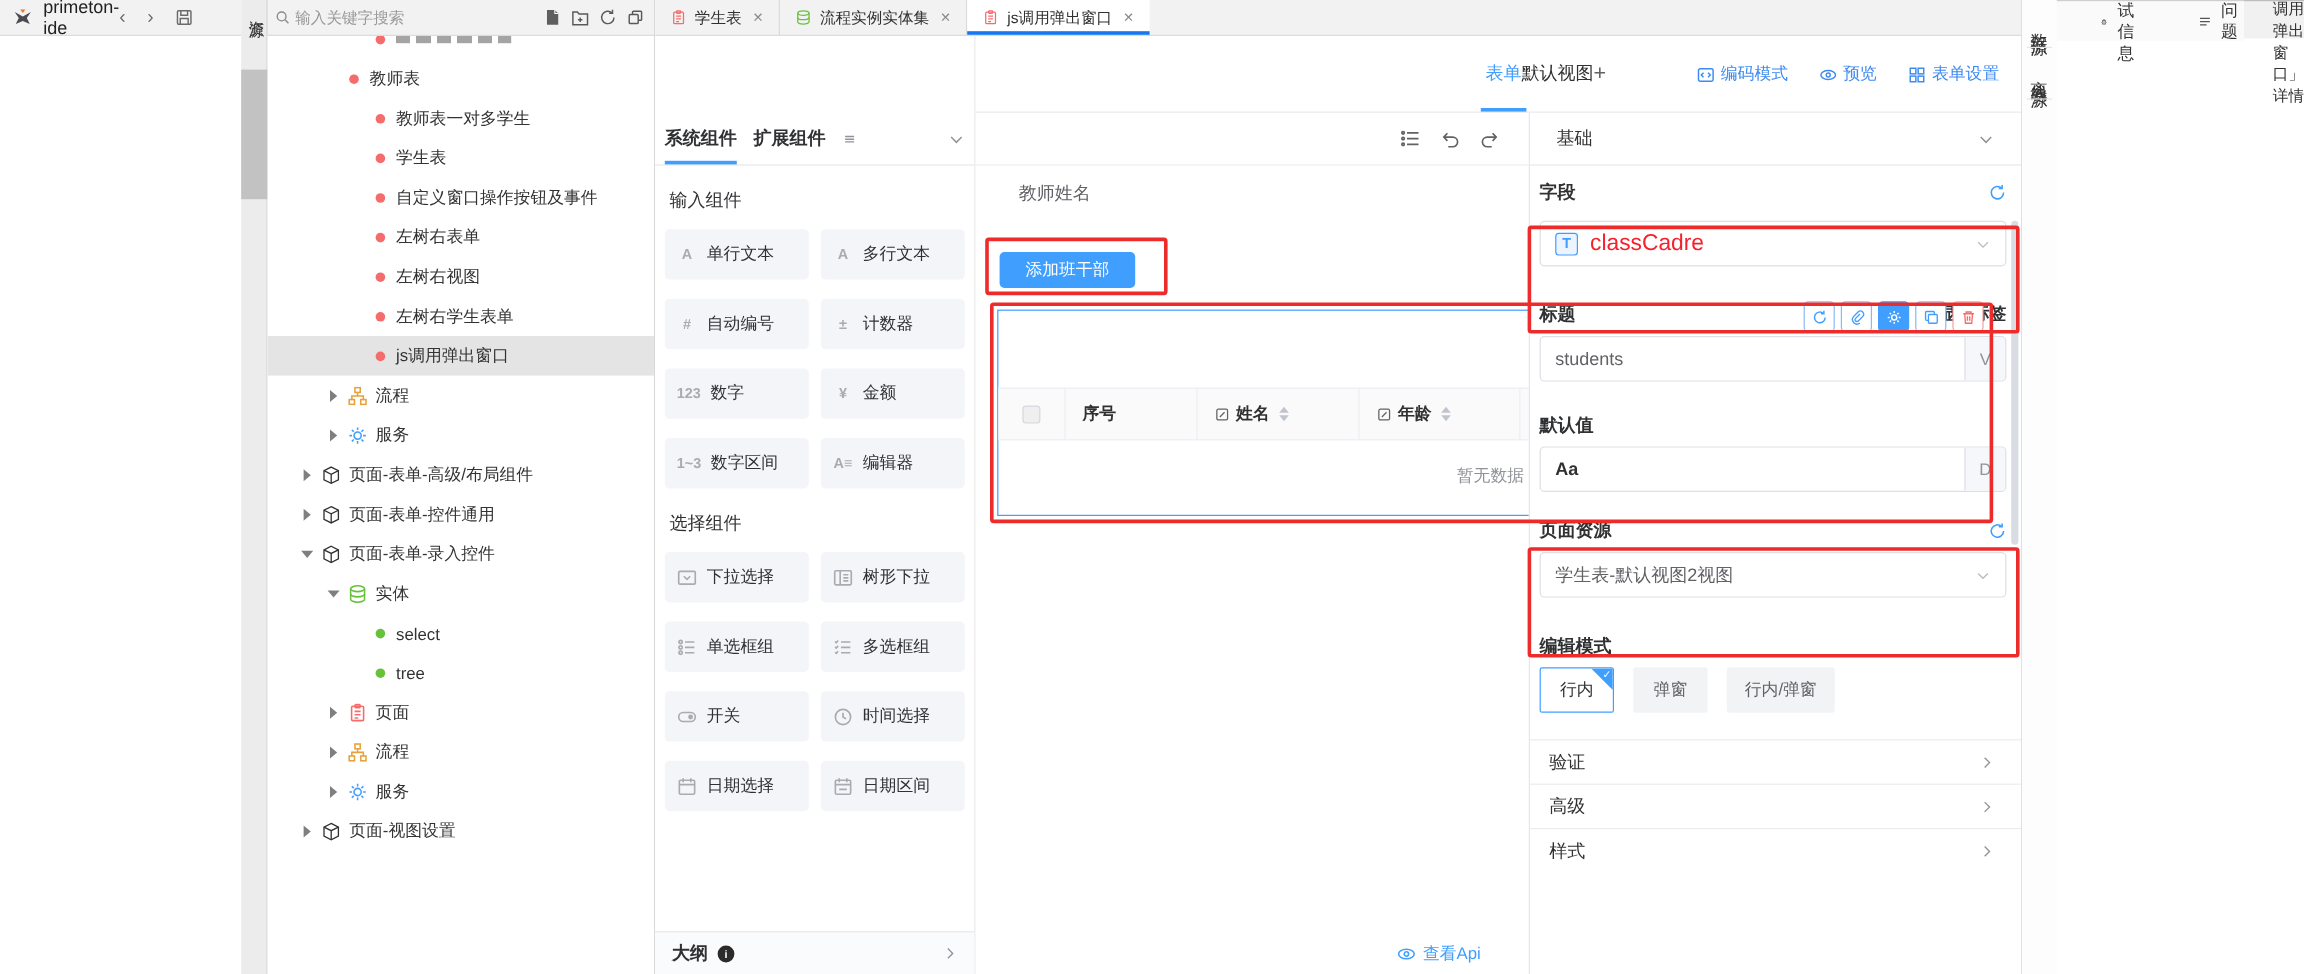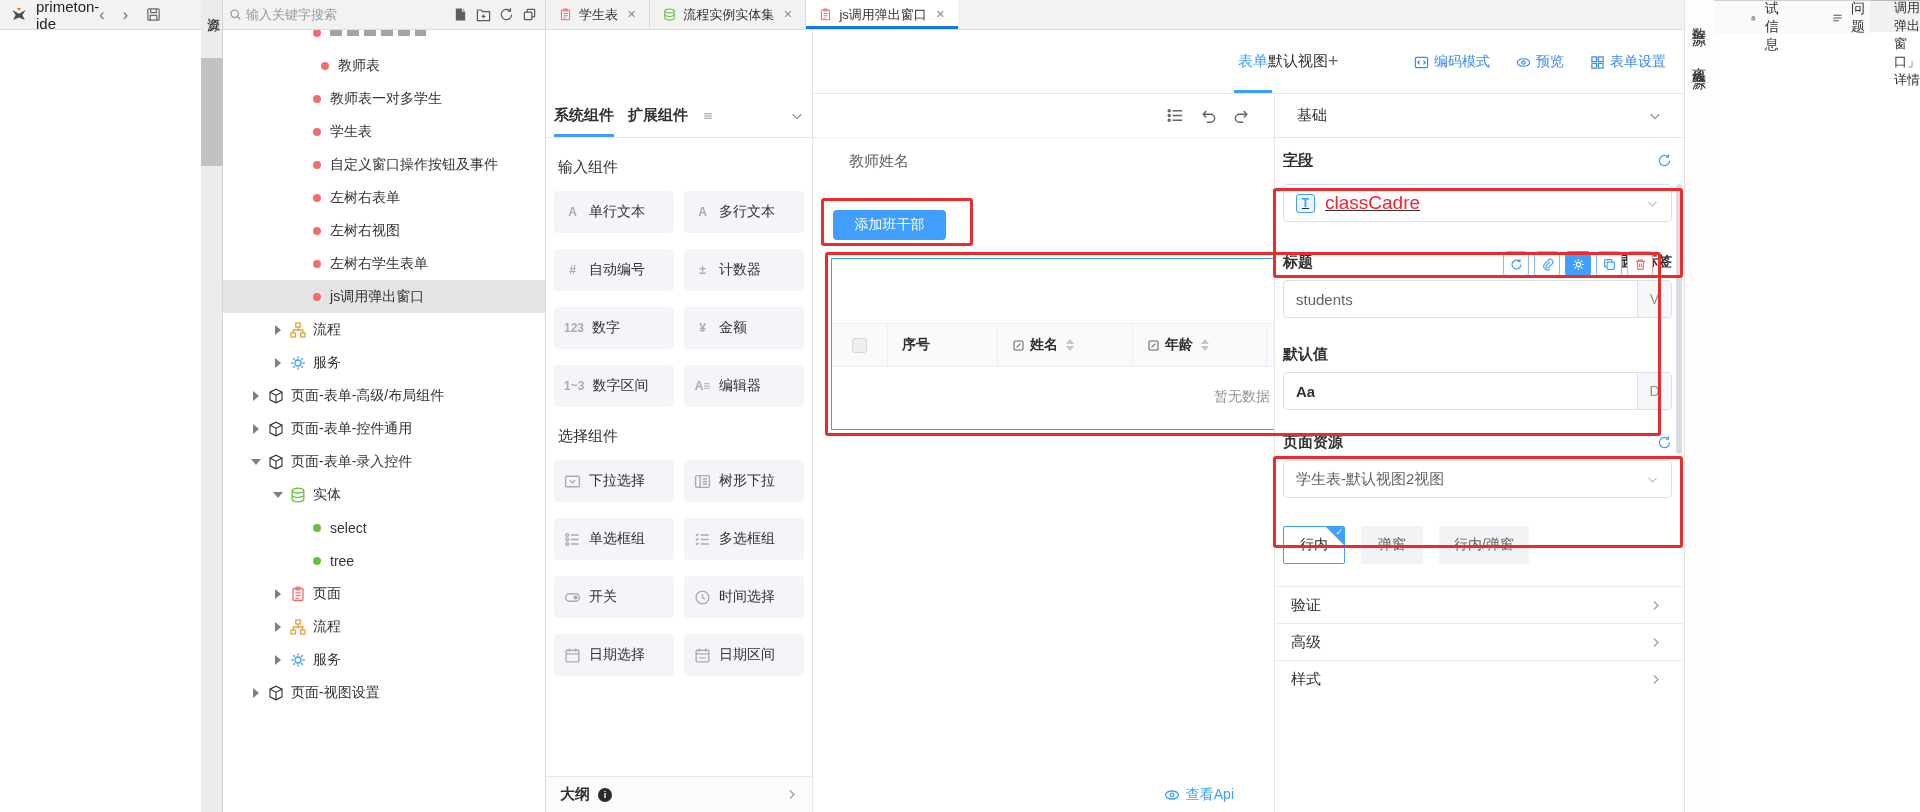--- a/index.html
+++ b/index.html
@@ -132,21 +132,21 @@
   .props-header .ic { margin-left:auto; width:14px; height:14px; color:#909399; cursor:pointer; }
   .props-body { flex:1 1 auto; padding:0 12px 0 8px; position:relative; }
   .plabel-row { display:flex; align-items:center; height:24px; }
   .plabel-b { font-size:15px; font-weight:bold; color:#303133; }
   .plabel-row .refresh { margin-left:auto; width:15px; height:15px; color:#409eff; cursor:pointer; }
   .pselect { height:38px; border:1px solid #dcdfe6; border-radius:4px; display:flex; align-items:center; padding:0 12px; gap:10px; cursor:pointer; background:#fff; }
   .pselect .chev { margin-left:auto; width:13px; height:13px; color:#b7bcc5; }
   .t-ic { width:19px; height:19px; border:1px solid #409eff; border-radius:3px; background:#ecf5ff; color:#409eff; font-size:12px; font-weight:bold; display:inline-flex; align-items:center; justify-content:center; }
   .red-val { color:#f5222d; font-size:19px; }
   .sel-val { color:#606266; font-size:15px; }
-  .pgroup.field { margin-top:10px;text-decoration:underline; }
+  .pgroup.field { margin-top:10px; }
   .pgroup.field .pselect { margin-top:12px; }
   .pgroup.title { margin-top:28px; }
   .pgroup.default { margin-top:24px; }
   .pgroup.resource { margin-top:20px; }
   .pgroup.editmode { margin-top:28px; }
   .chkwrap { margin-left:auto; display:flex; align-items:center; gap:6px; cursor:pointer; }
   .chkbox { width:14px; height:14px; border:1px solid #dcdfe6; border-radius:2px; background:#fff; }
   .chklabel { font-size:14px; font-weight:bold; color:#303133; }
   .pinput-wrap { margin-top:6px; height:38px; border:1px solid #dcdfe6; border-radius:4px; display:flex; align-items:stretch; overflow:hidden; background:#fff; }
   .pinput { flex:1 1 auto; border:none; outline:none; padding:0 12px; font-size:15px; color:#606266; min-width:0; background:transparent; }
@@ -246,21 +246,21 @@
               </svg>
             </span>
           </span>
       </div>
       <div class="tree">
         <div class="tree-scroll" id="tree-scroll">
             <div class="tree-row" style="padding-left: 90px;">
               <span class="dot red"></span>
               <span class="clip-bars"></span>
             </div>
-            <div class="tree-row" style="padding-left: 98px;">
+            <div class="tree-row" style="padding-left: 68px;">
               <span class="dot red"></span>
               <span class="tree-label">教师表</span>
             </div>
             <div class="tree-row" style="padding-left: 90px;">
               <span class="dot red"></span>
               <span class="tree-label">教师表一对多学生</span>
             </div>
             <div class="tree-row" style="padding-left: 90px;">
               <span class="dot red"></span>
               <span class="tree-label">学生表</span>
@@ -834,20 +834,23 @@
                     <span class="sel-val">学生表-默认视图2视图</span>
                     <span class="ic chev">
                         <svg viewBox="0 0 16 16" fill="none" stroke="currentColor" stroke-width="1.4">
                           <path d="M3 6l5 5 5-5"></path>
                         </svg>
                       </span>
                   </div>
                 </div>
 
                 <div class="pgroup editmode">
+                  <div class="plabel-row">
+                    <span class="plabel-b">编辑模式</span>
+                  </div>
                   <div class="emodes" id="edit-modes">
                       <div class="emode selected">
                         <span>行内</span>
                         <span class="corner"></span>
                         <span class="tick">✓</span>
                       </div>
                       <div class="emode">
                         <span>弹窗</span>
                       </div>
                       <div class="emode">

